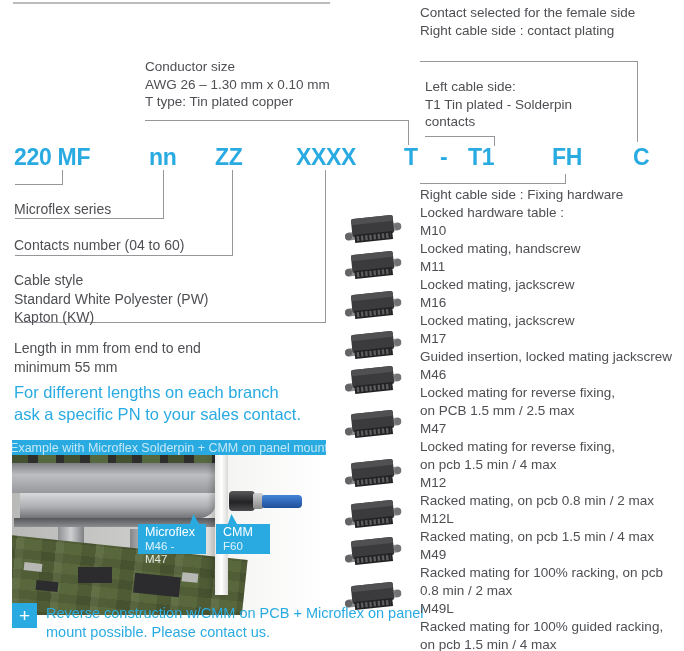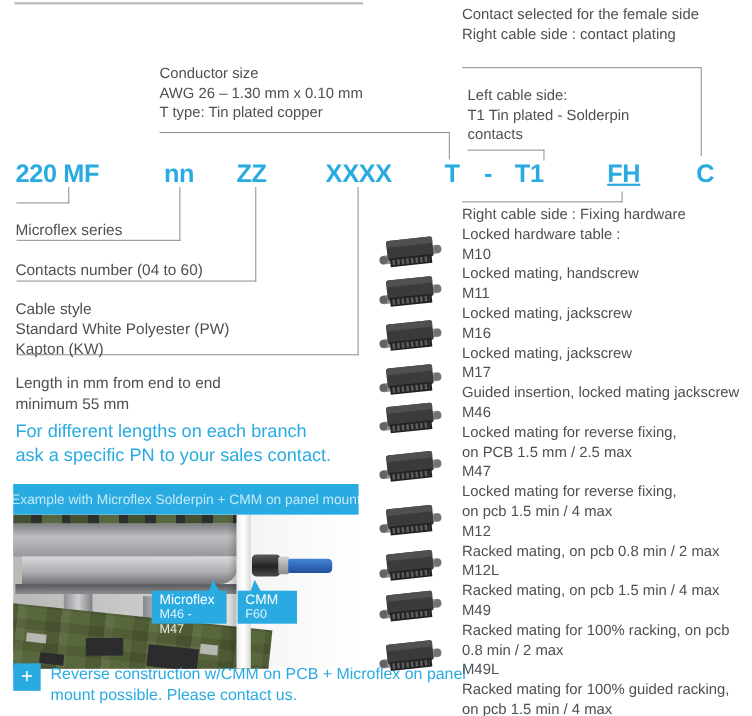--- a/index.html
+++ b/index.html
@@ -31,37 +31,37 @@
   .br-leftcable{left:425px;top:136px;width:69px;height:9px;border-top-width:1.5px;border-right-width:1.5px;}
   .br-series{left:15px;top:170px;width:47px;height:14px;border-right-width:1.5px;border-bottom-width:1.5px;}
   .br-contacts{left:15px;top:170px;width:148px;height:48px;border-right-width:1.5px;border-bottom-width:1.5px;}
   .br-cable{left:15px;top:170px;width:217px;height:85px;border-right-width:1.5px;border-bottom-width:1.5px;}
   .br-length{left:15px;top:170px;width:310px;height:152px;border-right-width:1.5px;border-bottom-width:1.5px;}
   .br-fh{left:420px;top:174px;width:145px;height:9px;border-right-width:1.5px;border-bottom-width:1.5px;}
 
   
   .pn-t{position:absolute;top:144px;font-size:23px;font-weight:700;color:var(--accent);letter-spacing:-0.3px;}
   .pn-t0{left:14px;} .pn-t1{left:149px;} .pn-t2{left:215px;} .pn-t3{left:296px;}
-  .pn-t4{left:404px;} .pn-t5{left:440px;} .pn-t6{left:468px;} .pn-t7{left:552px;text-decoration:underline;} .pn-t8{left:633px;}
+  .pn-t4{left:404px;} .pn-t5{left:440px;} .pn-t6{left:468px;} .pn-t7{left:552px;} .pn-t8{left:633px;}
 
   
   .lbl{font-size:14px;color:var(--text);line-height:18.5px;margin-top:12px;}
   .lbl-series{left:14px;top:188px;}
   .lbl-contacts{left:14px;top:224px;}
   .lbl-cable{left:14px;top:259px;}
   .lbl-length{left:14px;top:327px;}
 
   
   .sales-note{left:14px;top:381px;font-size:16.5px;line-height:22px;color:var(--accent);}
 
   
   .photo{left:12px;top:440px;width:314px;}
-  .photo-header{height:28px;background:var(--accent);display:flex;align-items:center;justify-content:center;
+  .photo-header{height:15px;background:var(--accent);display:flex;align-items:center;justify-content:center;
     color:rgba(255,255,255,.72);font-size:12.5px;white-space:nowrap;}
-  .photo-img{position:relative;width:314px;height:140px;overflow:hidden;
+  .photo-img{position:relative;width:314px;height:160px;overflow:hidden;
     background:linear-gradient(90deg,#b9bab8 0%,#d2d3d1 55%,#e6e6e4 64%,#f4f4f3 68%,#ffffff 100%);}
   .ph-topstrip{left:0;top:0;width:204px;height:8px;
     background:repeating-linear-gradient(90deg,#435032 0 16px,#2e2f2d 16px 26px,#566840 26px 44px,#2e2f2d 44px 52px);}
   .ph-beam-top{left:0;top:8px;width:204px;height:30px;background:linear-gradient(180deg,#7e7f82,#bdbec1 40%,#97989b);}
   .ph-beam-mid{left:8px;top:38px;width:196px;height:25px;border-radius:0 0 16px 0;
     background:linear-gradient(180deg,#d8d9db,#aeafb2 55%,#737477);}
   .ph-arm{left:2px;top:63px;width:202px;height:9px;background:linear-gradient(180deg,#55565a,#8c8d90);}
   .ph-post1{left:46px;top:72px;width:26px;height:62px;background:linear-gradient(90deg,#8f9093,#cdcfd1 50%,#7e7f82);}
   .ph-post2{left:118px;top:74px;width:30px;height:62px;background:linear-gradient(90deg,#85868a,#c2c3c6 50%,#707175);}
   .ph-pcb{left:-14px;top:92px;width:246px;height:82px;transform:rotate(6deg);background-color:#59683c;

